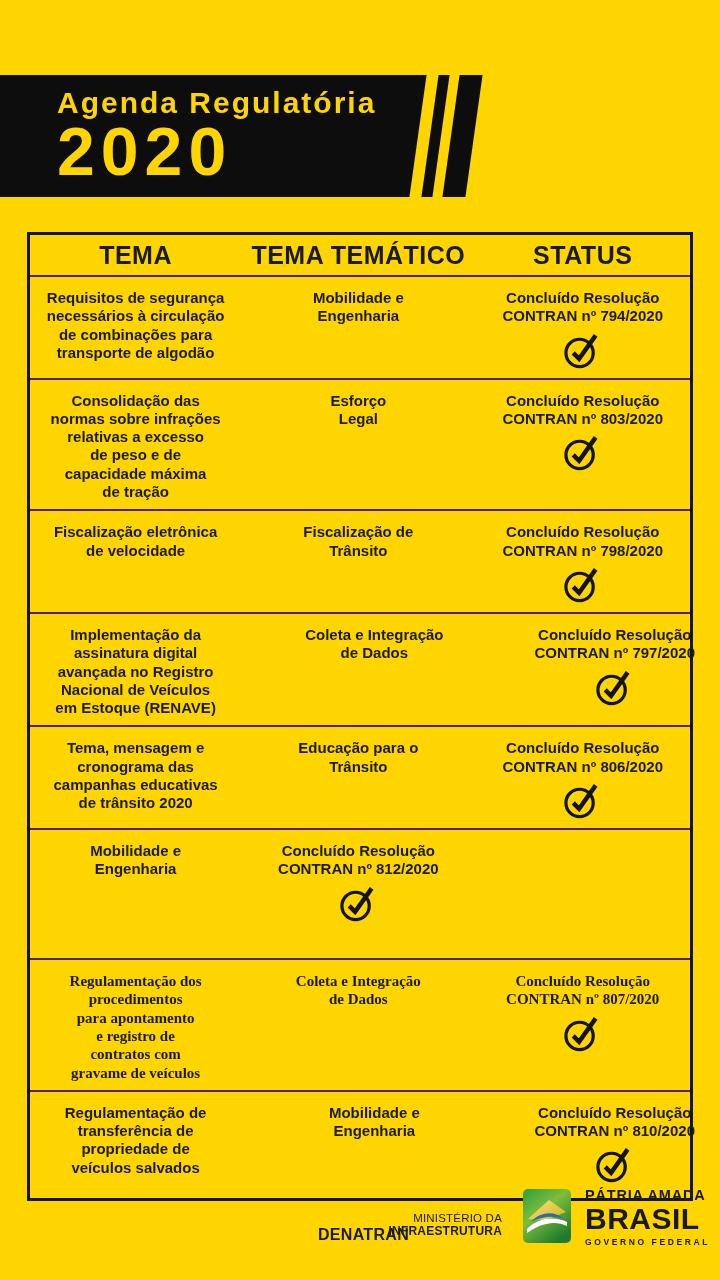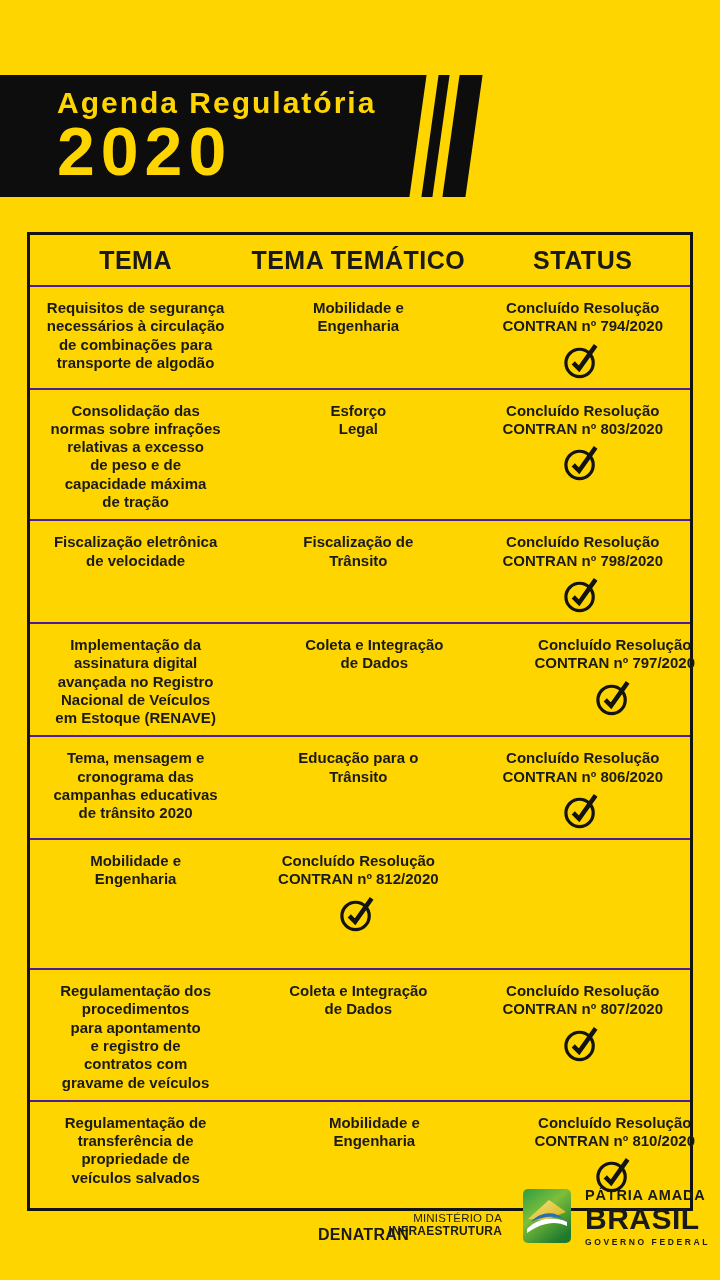--- a/index.html
+++ b/index.html
@@ -18,30 +18,30 @@
   .banner-title{color:#FFD500;font-weight:bold;font-size:30px;letter-spacing:2px;white-space:nowrap;}
   .banner-year{color:#FFD500;font-weight:bold;font-size:68px;line-height:0.93;letter-spacing:6px;}
   .stripe{position:absolute;top:0;height:122px;background:#0D0D0D;transform:skewX(-8deg);}
   .stripe-1{left:430px;width:11px;}
   .stripe-2{left:451px;width:23px;}
   
   .agenda-table{
     position:absolute;left:27px;top:232px;width:666px;
     border:3px solid #131311;box-sizing:border-box;
   }
-  .thead{display:grid;grid-template-columns:32% 35.5% 32.5%;height:50px;align-items:center;}
+  .thead{display:grid;grid-template-columns:32% 35.5% 32.5%;height:40px;align-items:center;}
   .th{text-align:center;font-size:25px;font-weight:bold;letter-spacing:0.5px;}
   .trow{display:grid;grid-template-columns:32% 35.5% 32.5%;border-top:2px solid #4c1d95;box-sizing:border-box;}
   #table-body .trow:nth-child(1){min-height:95px;}
   #table-body .trow:nth-child(2){min-height:122px;}
   #table-body .trow:nth-child(3){min-height:98px;}
   #table-body .trow:nth-child(4){min-height:100px;gap:16px;}
   #table-body .trow:nth-child(5){min-height:100px;}
   #table-body .trow:nth-child(6){min-height:130px;}
-  #table-body .trow:nth-child(7){min-height:128px;}
+  #table-body .trow:nth-child(7){min-height:128px;font-family:Liberation Serif, serif;}
   #table-body .trow:nth-child(8){min-height:108px;gap:16px;}
   .cell{
     display:flex;flex-direction:column;align-items:center;justify-content:flex-start;
     text-align:center;font-size:15px;font-weight:bold;line-height:1.22;
     white-space:pre-line;padding:12px 4px 8px;box-sizing:border-box;
   }
   .cell.eixo{padding-top:12px;}
   .check{width:39px;height:41px;margin-top:3px;flex:0 0 auto;}
   
   .denatran{position:absolute;left:318px;top:1226px;font-size:16px;font-weight:bold;letter-spacing:0.3px;}

